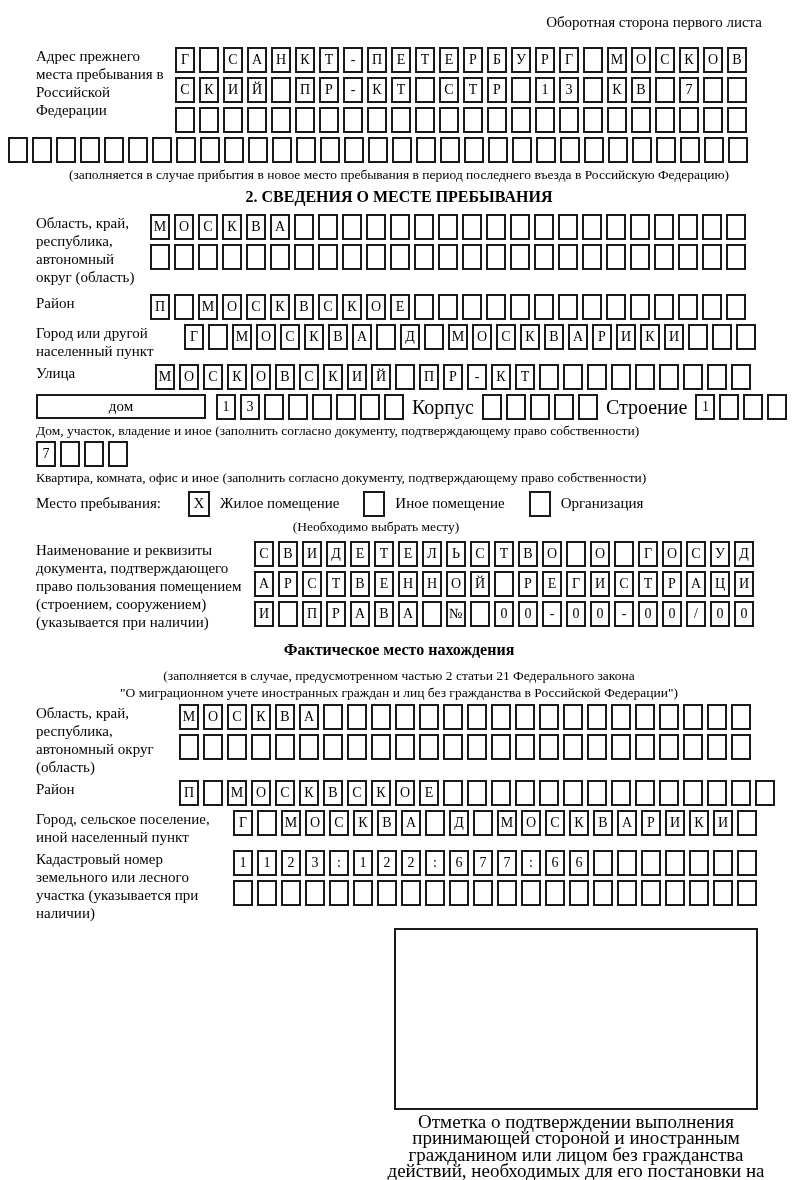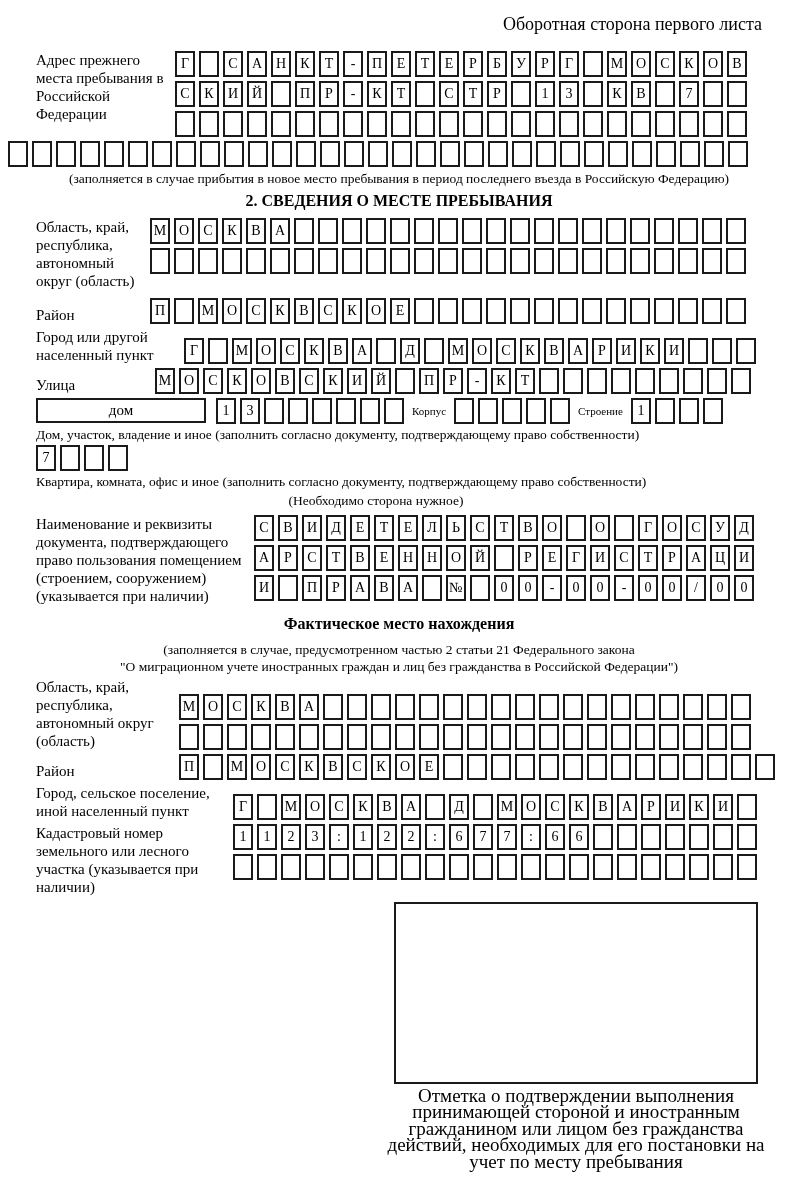--- a/index.html
+++ b/index.html
@@ -1,42 +1,42 @@
 <!DOCTYPE html>
 <html><head>
 <meta charset="utf-8">
 <style>
   html,body{margin:0;padding:0;background:#fff;}
   body{width:800px;height:1180px;overflow:hidden;color:#000;
        font-family:"Liberation Serif","DejaVu Serif",serif;}
   .page{padding:14px 38px 0 36px;position:relative;}
 
-  .hdr-note{text-align:right;font-size:18px;margin-bottom:16px;}
+  .hdr-note{text-align:right;font-size:15px;margin-bottom:16px;}
 
   .frow{display:flex;align-items:flex-start;}
   .lab{font-size:15px;line-height:18px;padding-right:6px;box-sizing:border-box;flex:0 0 auto;}
   .w139{width:139px;} .w114{width:114px;} .w148{width:148px;} .w119{width:119px;}
   .w218{width:218px;} .w143{width:143px;} .w197{width:197px;}
 
   .rows{display:flex;flex-direction:column;row-gap:4px;}
   .cells{display:flex;column-gap:4px;}
   .cell{flex:0 0 20px;width:20px;height:26px;box-sizing:border-box;border:2px solid #1a1a1a;
         display:flex;align-items:center;justify-content:center;
         font-size:14px;line-height:22px;overflow:hidden;}
-  .mb4{margin-bottom:4px;align-items:flex-end;} .mb8{margin-bottom:8px;}
+  .mb4{margin-bottom:4px;} .mb8{margin-bottom:8px;}
   .overflow-row{margin-left:-28px;margin-top:4px;margin-bottom:4px;}
 
   .caption{font-size:13.5px;line-height:16.5px;}
   .center{text-align:center;}
   .sec-title{font-size:16px;font-weight:bold;text-align:center;margin:4px 0 8px 0;}
 
   .wide-box{height:25px;box-sizing:border-box;border:2px solid #1a1a1a;display:flex;
             align-items:center;justify-content:center;font-size:15px;flex:0 0 auto;margin-right:10px;}
   .dom-box{width:170px;} .kv-box{width:200px;}
-  .inline-lab{font-size:11px;line-height:26px;padding:0 8px;flex:0 0 auto;}
+  .inline-lab{font-size:20px;line-height:26px;padding:0 8px;flex:0 0 auto;}
 
   .stay-row{display:flex;align-items:center;column-gap:10px;margin:4px 0 2px 0;}
   .stay-lab{font-size:15px;width:142px;flex:0 0 auto;}
   .chk{flex:0 0 22px;width:22px;height:26px;box-sizing:border-box;border:2px solid #1a1a1a;
        display:flex;align-items:center;justify-content:center;font-size:15px;}
   .opt-lab{font-size:15px;padding-right:14px;}
   .stay-note{margin:2px 0 6px 160px;width:360px;text-align:center;font-size:13.5px;}
 
   .fact-cap{font-size:13.5px;line-height:17px;text-align:center;}
 
@@ -357,21 +357,30 @@
   <div class="frow gap3">
     <div class="cells">
         <div class="cell">7</div>
         <div class="cell"></div>
         <div class="cell"></div>
         <div class="cell"></div>
       </div>
   </div>
   <div class="caption gap2">Квартира, комната, офис и иное (заполнить согласно документу, подтверждающему право собственности)</div>
 
-  <div class="stay-note">(Необходимо сторона нужное)</div>
+  <div class="stay-row">
+    <div class="stay-lab">Место пребывания:</div>
+    <div class="chk">X</div>
+    <div class="opt-lab">Жилое помещение</div>
+    <div class="chk"></div>
+    <div class="opt-lab">Иное помещение</div>
+    <div class="chk"></div>
+    <div class="opt-lab">Организация</div>
+  </div>
+  <div class="stay-note">(Необходимо выбрать месту)</div>
 
   <div class="frow">
     <div class="lab w218">Наименование и реквизиты документа, подтверждающего право пользования помещением (строением, сооружением) (указывается при наличии)</div>
     <div class="rows">
       <div class="cells">
           <div class="cell">С</div>
           <div class="cell">В</div>
           <div class="cell">И</div>
           <div class="cell">Д</div>
           <div class="cell">Е</div>

